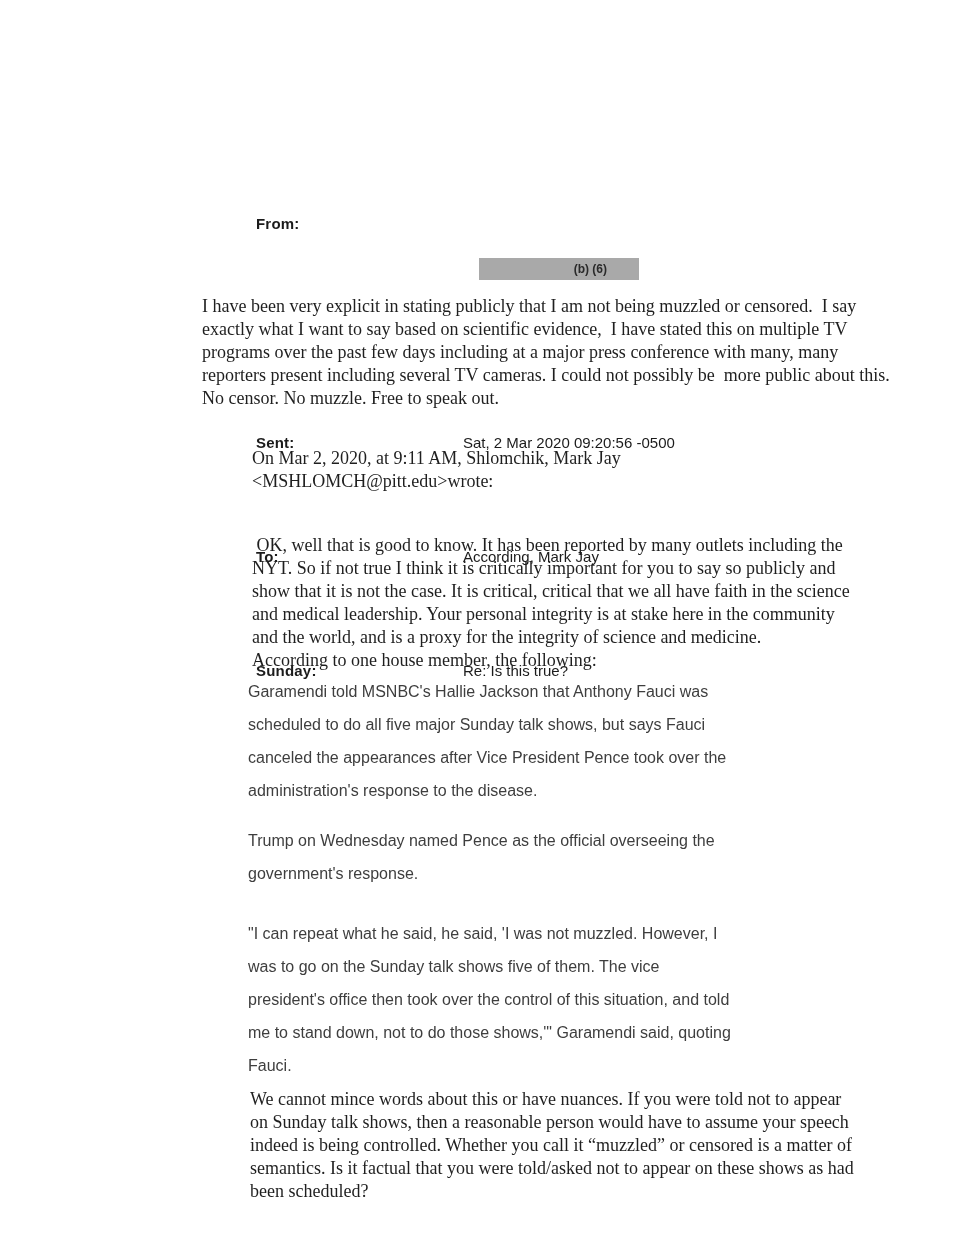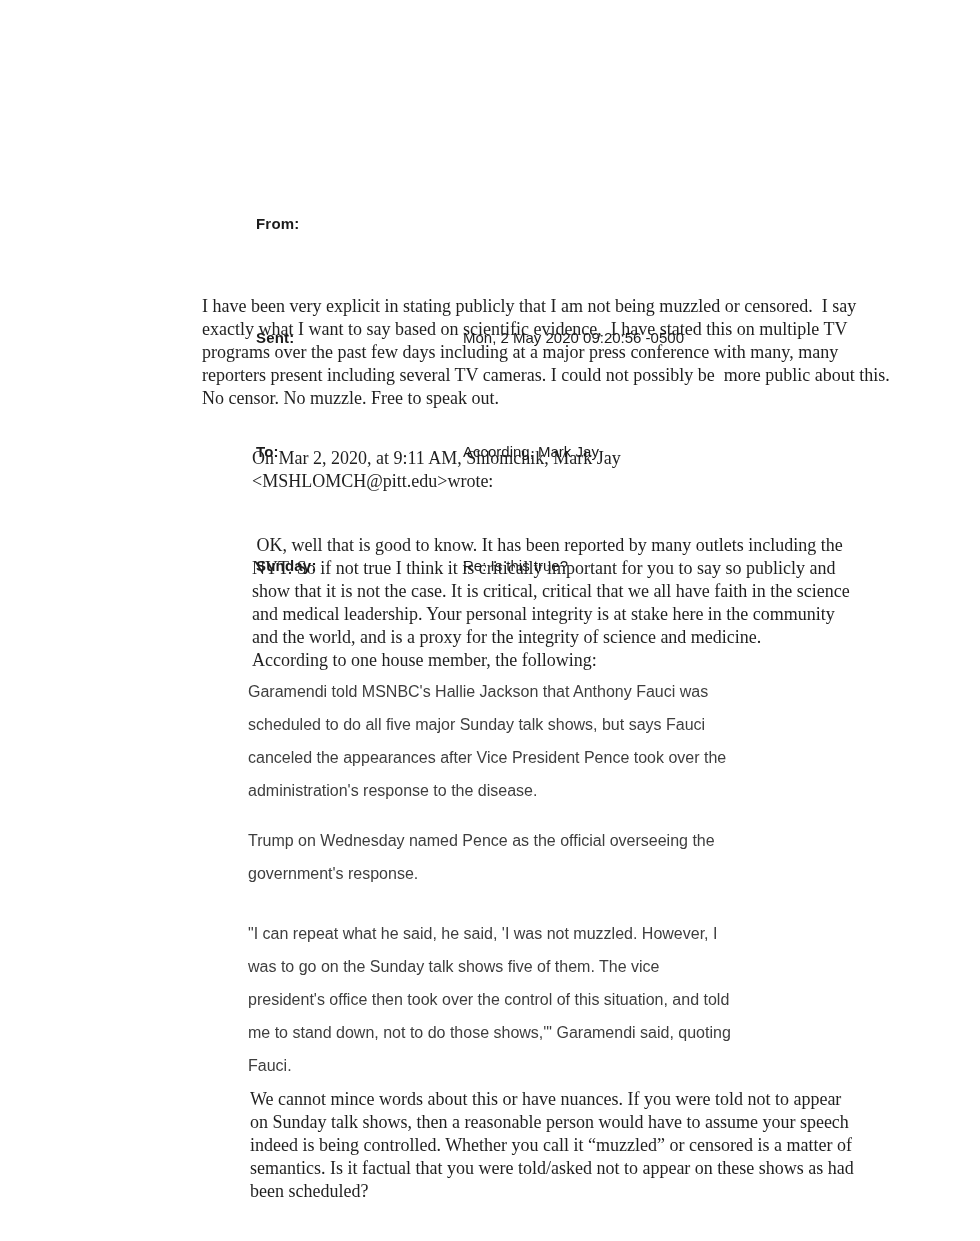--- a/index.html
+++ b/index.html
@@ -95,24 +95,29 @@
   }
 </style>
 </head>
 <body>
 
 <div class="page">
 
   <div class="email-header">
     <div class="header-row">
       <span class="header-label">From:</span>
+      <span class="header-value">
+        <span class="redaction-box">
+          <span>(b) (6)</span>
+        </span>
+      </span>
     </div>
     <div class="header-row">
       <span class="header-label">Sent:</span>
-      <span class="header-value">Mon, 2 May 2020 09:20:56 -0500</span>
+      <span class="header-value">Sat, 2 Mar 2020 09:20:56 -0500</span>
     </div>
     <div class="header-row">
       <span class="header-label">To:</span>
       <span class="header-value">According, Mark Jay</span>
     </div>
     <div class="header-row">
       <span class="header-label">Sunday:</span>
       <span class="header-value">Re: Is this true?</span>
     </div>
   </div>

